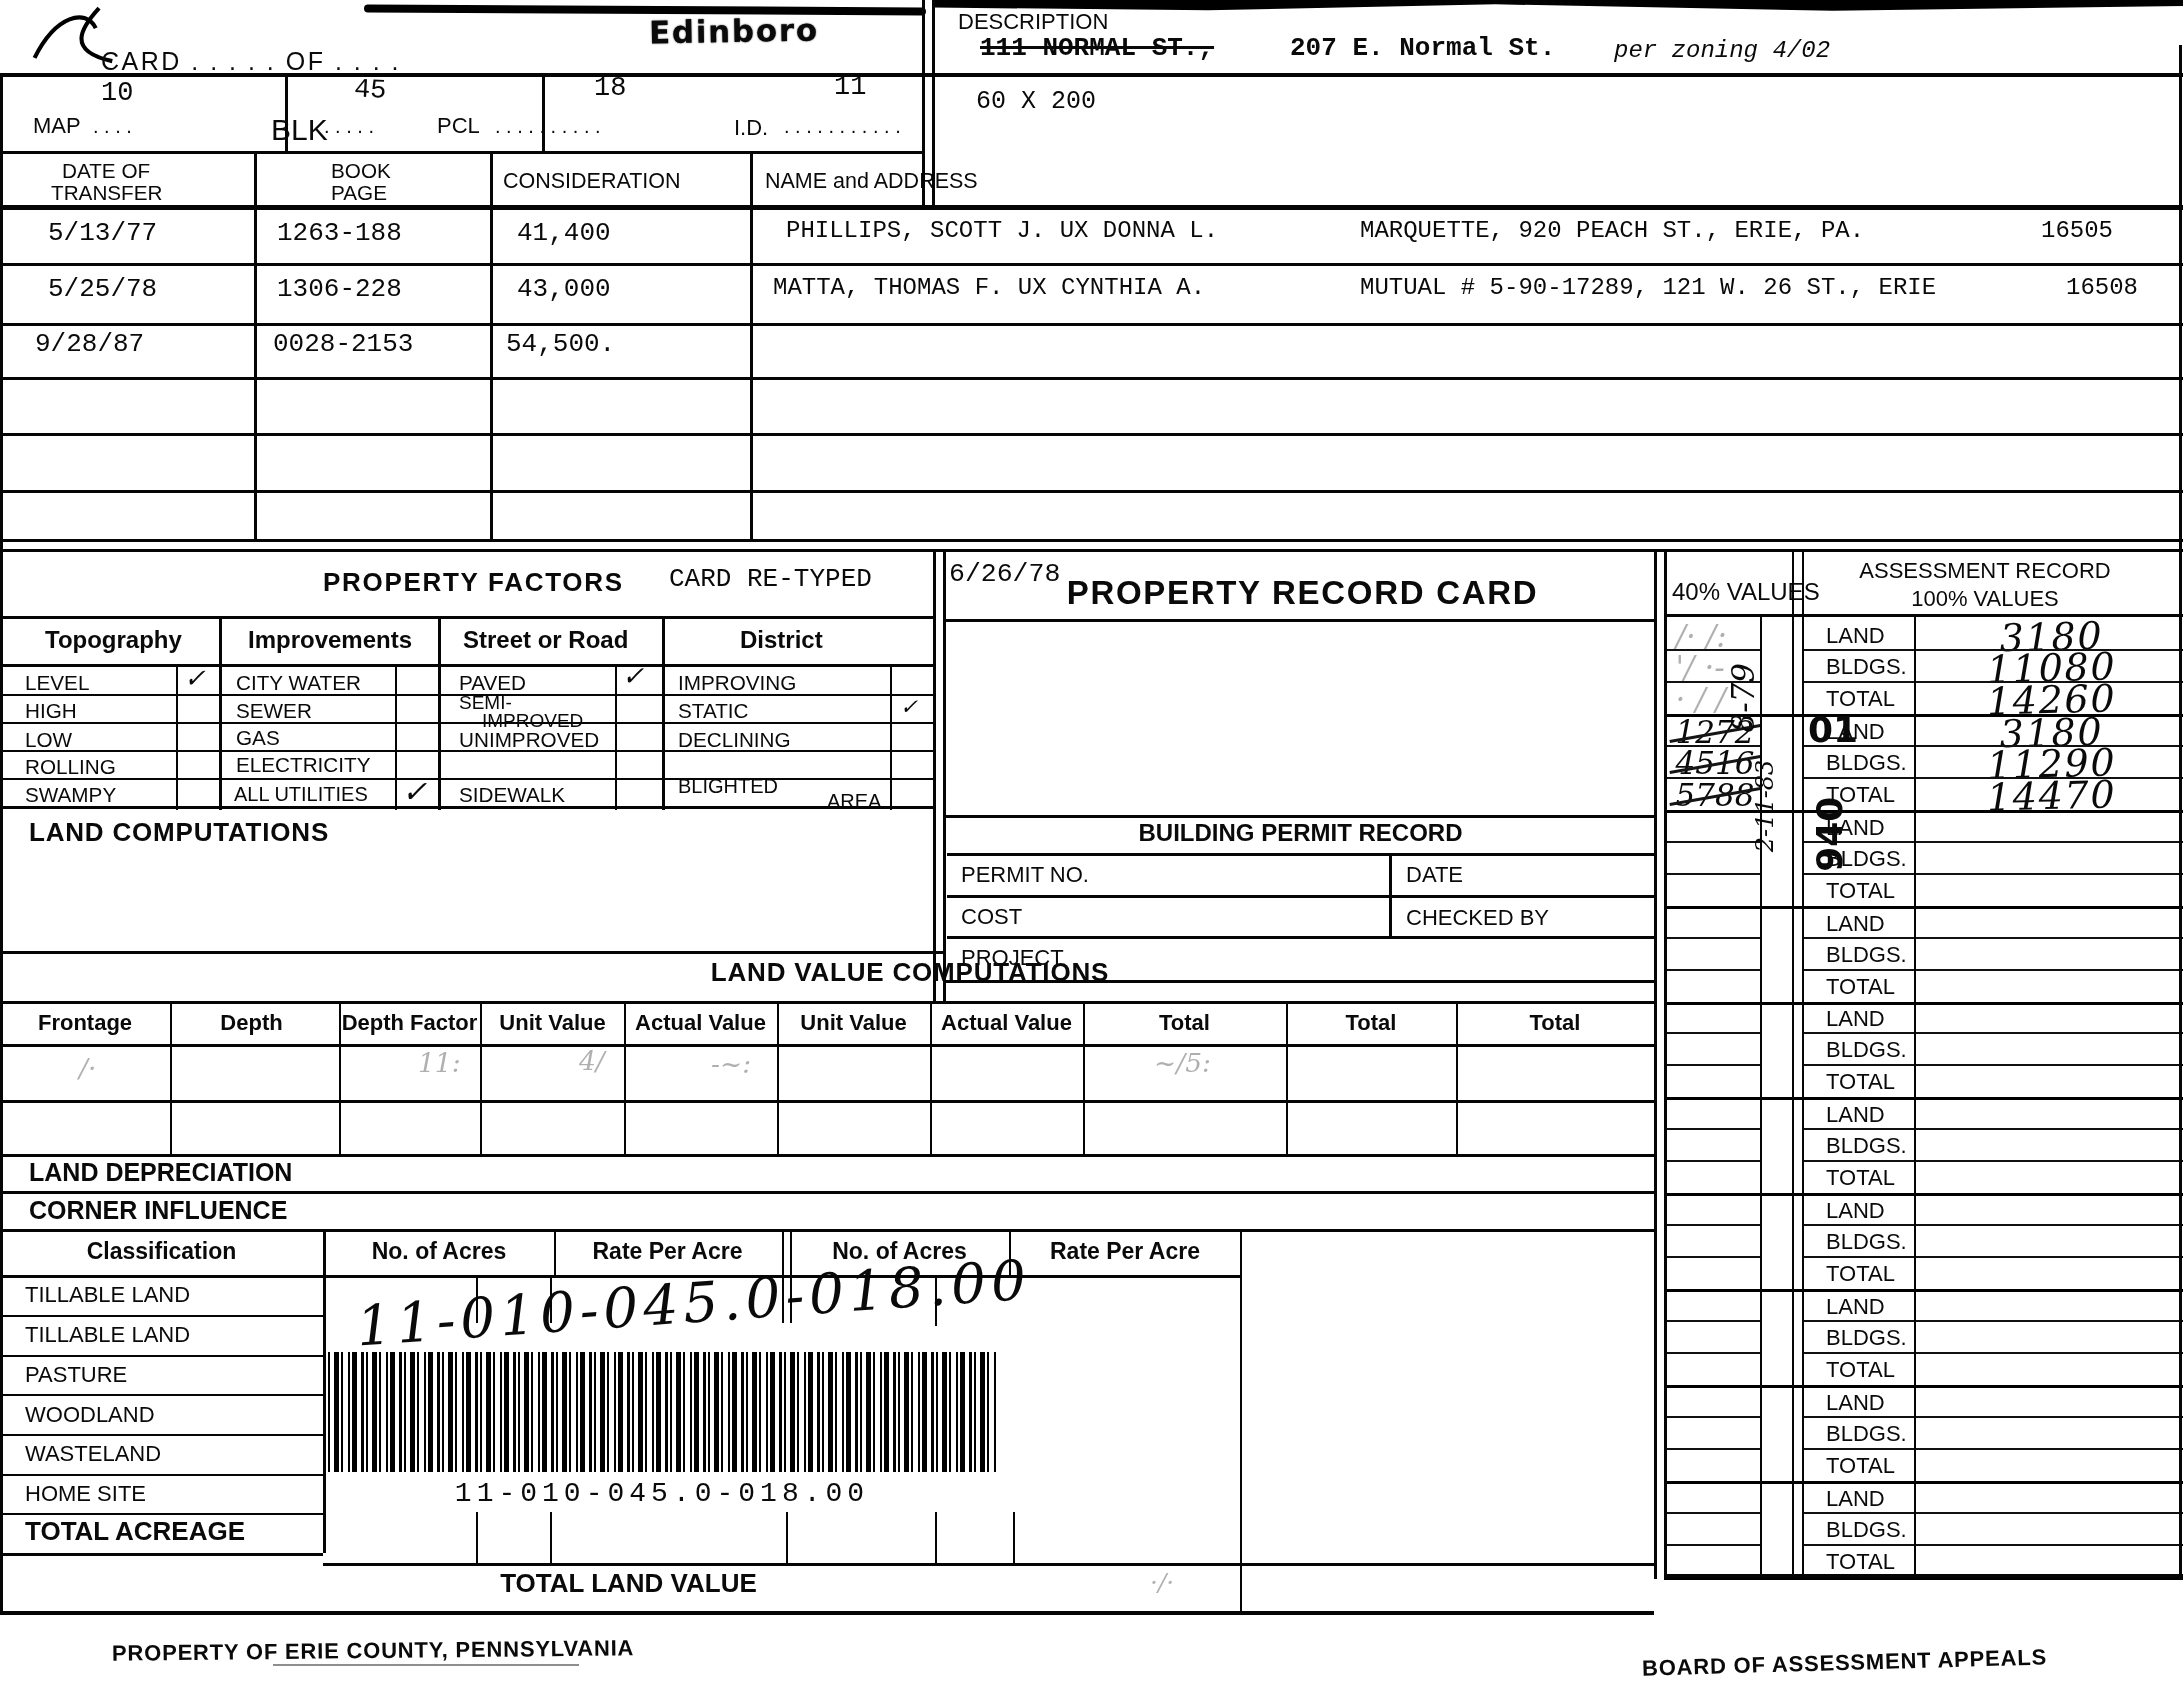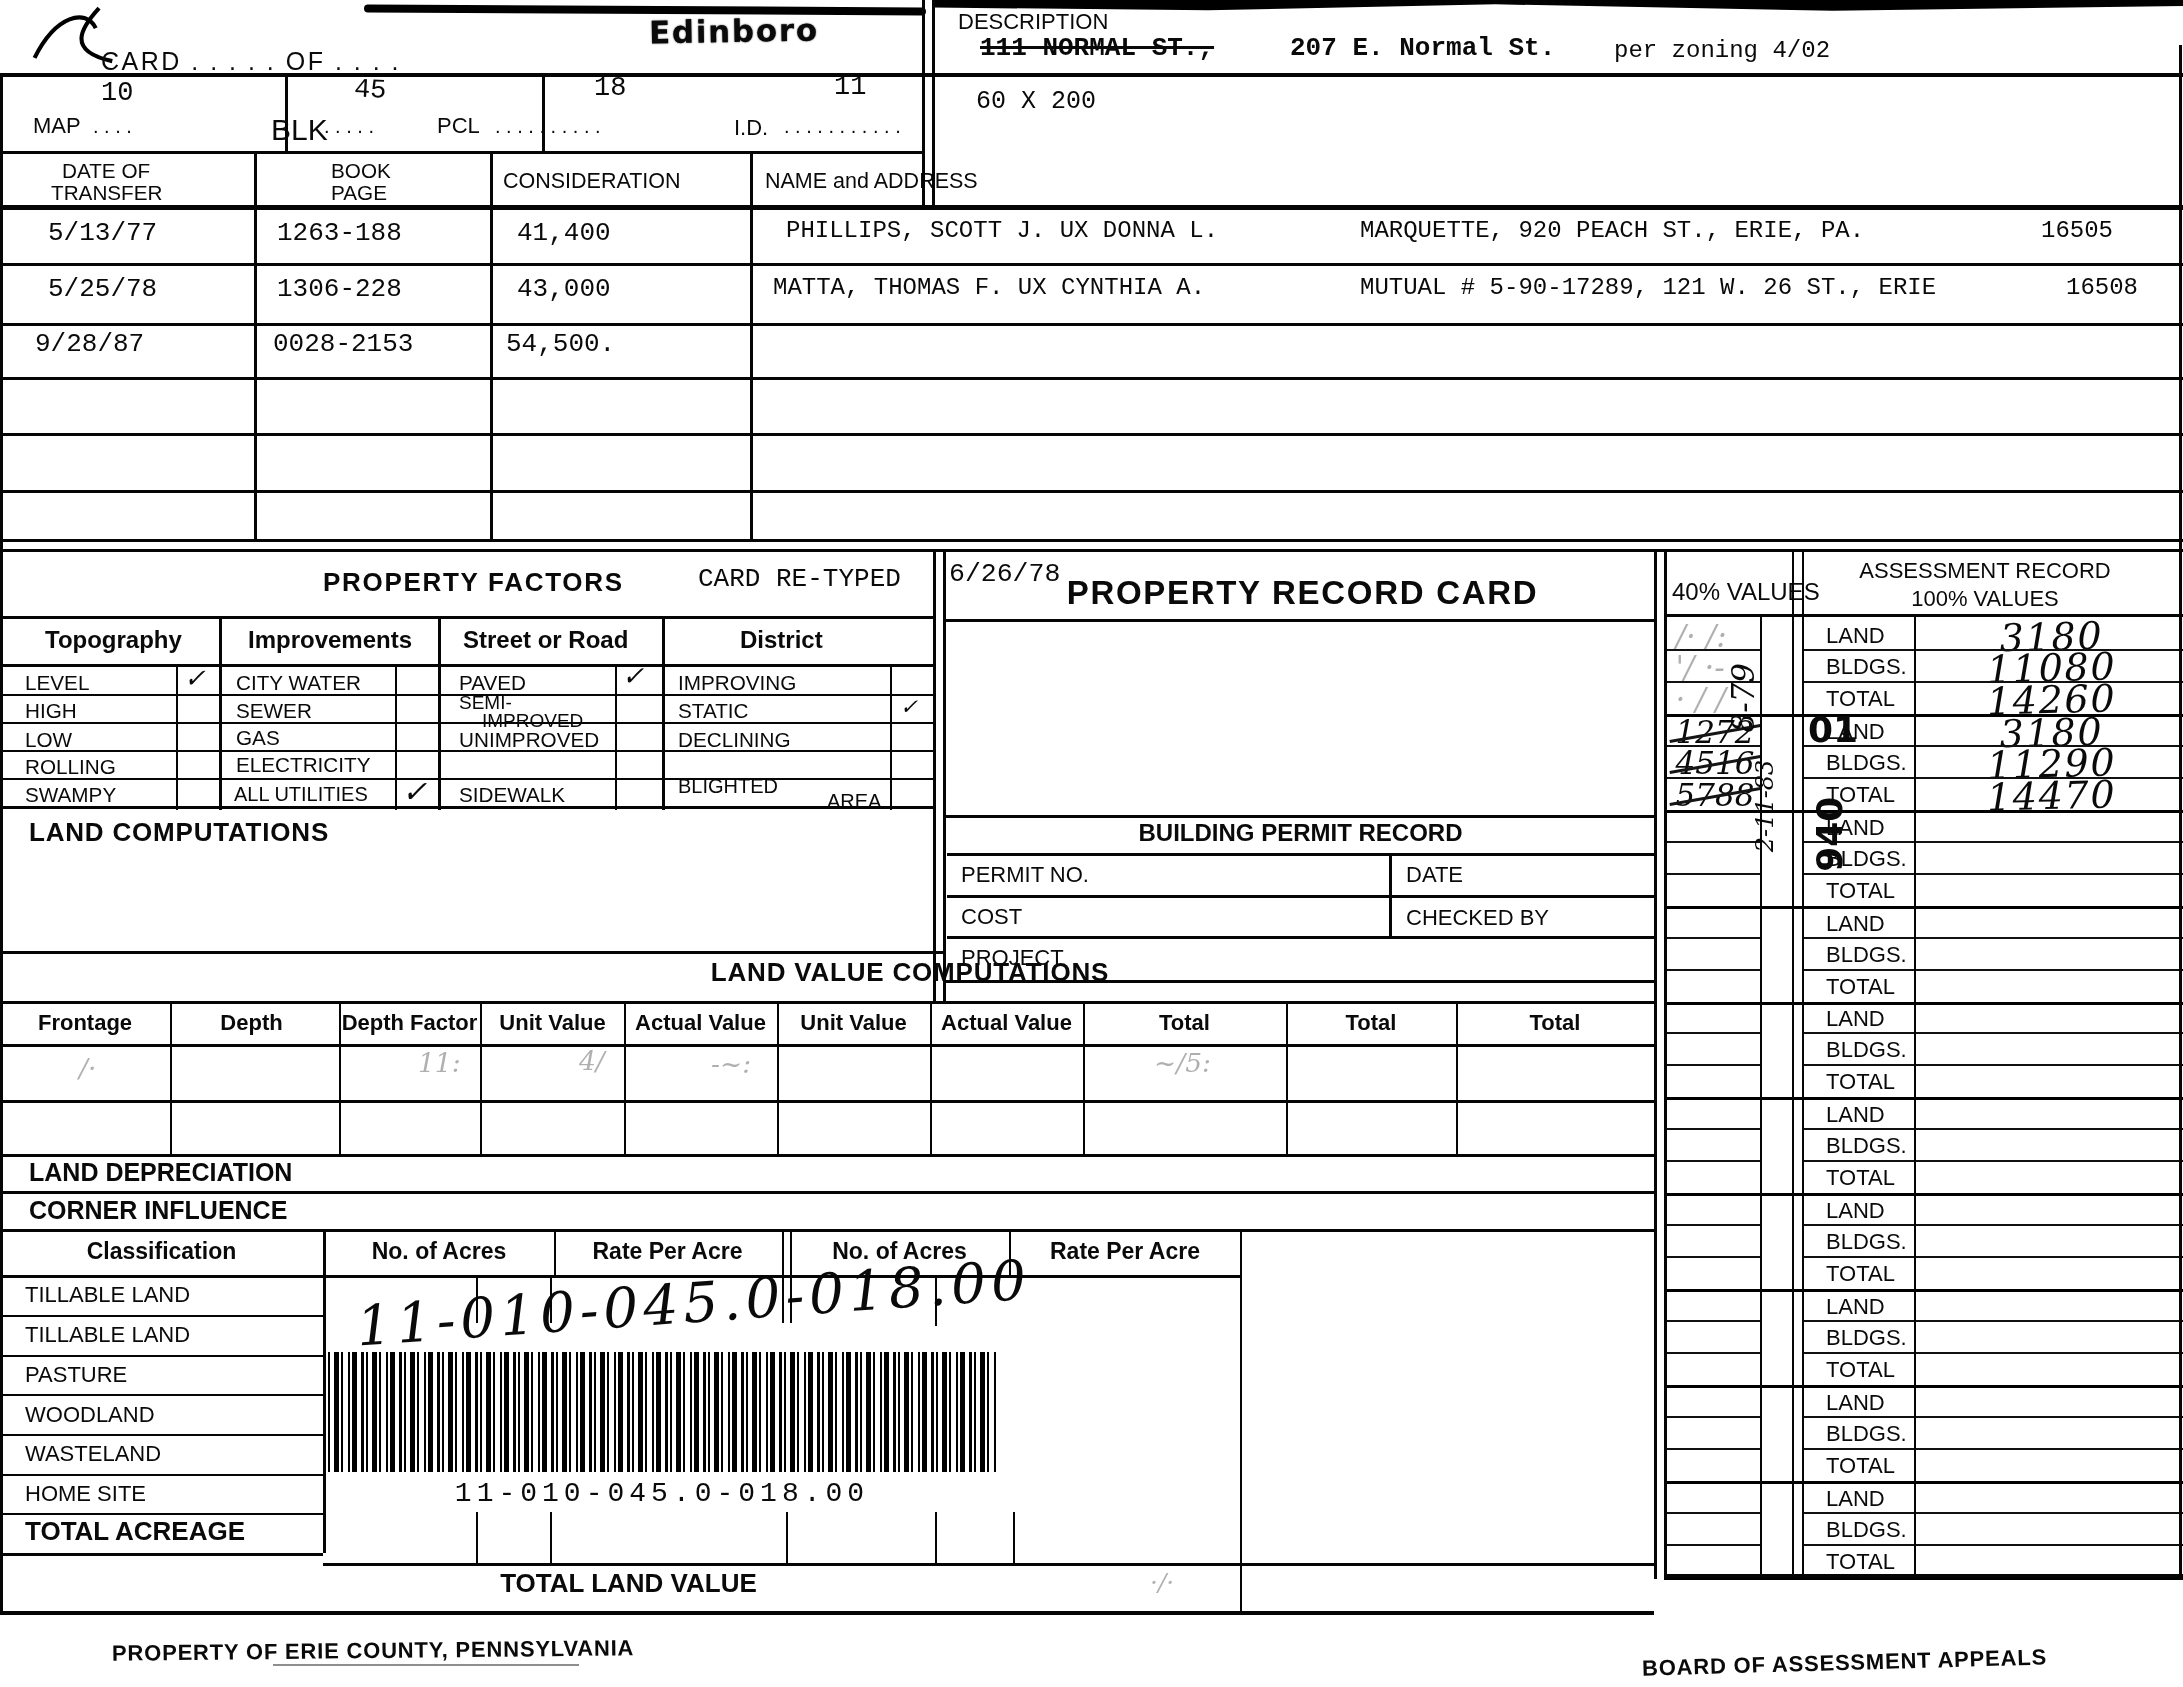--- a/index.html
+++ b/index.html
@@ -37,21 +37,21 @@
     <path d="M14,66 C40,14 76,6 88,30" stroke="#000" stroke-width="5" fill="none"></path>
     <path d="M92,6 C70,30 52,58 108,70" stroke="#000" stroke-width="5" fill="none"></path>
   </svg>
   <div class="hl" style="left:273px;top:1664px;width:306px;height:1.7px;opacity:.45;"></div>
 
   <div class="t" style="left:101px;top:48px;font-size:25px;letter-spacing:2.5px;">CARD . . . . . OF . . . .</div>
   <div class="t bold stamp" style="left:649px;top:15px;font-size:31px;">Edinboro</div>
   <div class="t" style="left:958px;top:10px;font-size:22px;">DESCRIPTION</div>
   <div class="t mono bold strike-old" style="left:980px;top:35px;font-size:26px;">111 NORMAL ST.,</div>
   <div class="t mono bold" style="left:1290px;top:35px;font-size:26px;">207 E. Normal St.</div>
-  <div class="t mono" style="left:1614px;top:38px;font-size:24px;">per zoning 4/02</div>
+  <div class="t mono" style="left:1614px;top:38px;font-size:24px;font-style:italic;">per zoning 4/02</div>
 
   <div class="t" style="left:33px;top:114px;font-size:22px;">MAP</div>
   <div class="t" style="left:93px;top:116px;font-size:20px;">. . . .</div>
   <div class="t mono" style="left:101px;top:79px;font-size:27px;">10</div>
   <div class="t" style="left:271px;top:114px;font-size:30px;">BLK</div>
   <div class="t" style="left:324px;top:116px;font-size:20px;">. . . . .</div>
   <div class="t mono" style="left:354px;top:76px;font-size:27px;transform:rotate(3deg);">45</div>
   <div class="t" style="left:437px;top:114px;font-size:22px;">PCL</div>
   <div class="t" style="left:495px;top:116px;font-size:20px;">. . . . . . . . . .</div>
   <div class="t mono" style="left:594px;top:74px;font-size:27px;">18</div>
@@ -79,21 +79,21 @@
   <div class="t mono" style="left:517px;top:276px;font-size:26px;">43,000</div>
   <div class="t mono" style="left:773px;top:275px;font-size:24px;">MATTA, THOMAS F. UX CYNTHIA A.</div>
   <div class="t mono" style="left:1360px;top:275px;font-size:24px;">MUTUAL # 5-90-17289, 121 W. 26 ST., ERIE</div>
   <div class="t mono" style="left:2066px;top:275px;font-size:24px;">16508</div>
 
   <div class="t mono" style="left:35px;top:331px;font-size:26px;">9/28/87</div>
   <div class="t mono" style="left:273px;top:331px;font-size:26px;">0028-2153</div>
   <div class="t mono" style="left:506px;top:331px;font-size:26px;">54,500.</div>
 
   <div class="t bold" style="left:323px;top:569px;font-size:26px;letter-spacing:1.7px;">PROPERTY FACTORS</div>
-  <div class="t mono" style="left:698px;top:566px;font-size:26px;">CARD RE-TYPED</div>
+  <div class="t mono" style="left:669px;top:566px;font-size:26px;">CARD RE-TYPED</div>
   <div class="t mono" style="left:949px;top:561px;font-size:26.5px;">6/26/78</div>
 
   <div class="t bold" style="left:45px;top:627px;font-size:24px;">Topography</div>
   <div class="t bold" style="left:248px;top:627px;font-size:24px;">Improvements</div>
   <div class="t bold" style="left:463px;top:627px;font-size:24px;">Street or Road</div>
   <div class="t bold" style="left:740px;top:627px;font-size:24px;">District</div>
 
   <div class="t" style="left:25px;top:672px;font-size:20.7px;">LEVEL</div>
   <div class="t hand" style="left:184px;top:665px;font-size:26px;">✓</div>
   <div class="t" style="left:25px;top:700px;font-size:20.7px;">HIGH</div>

